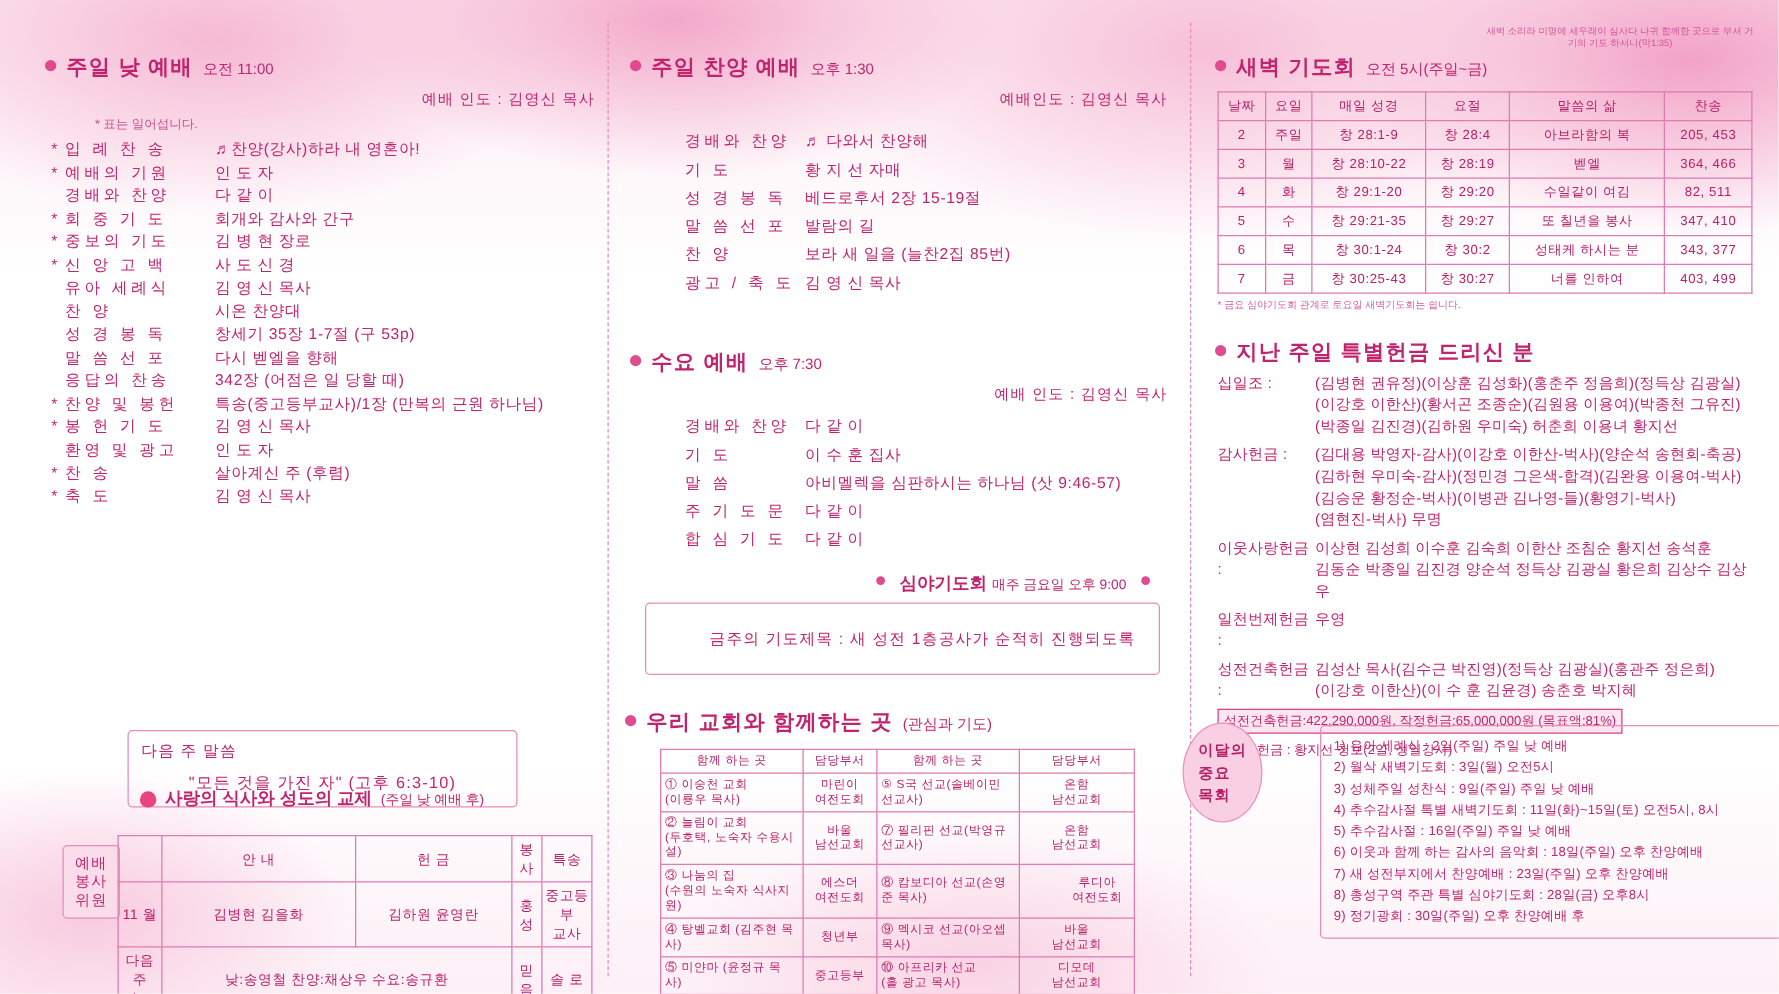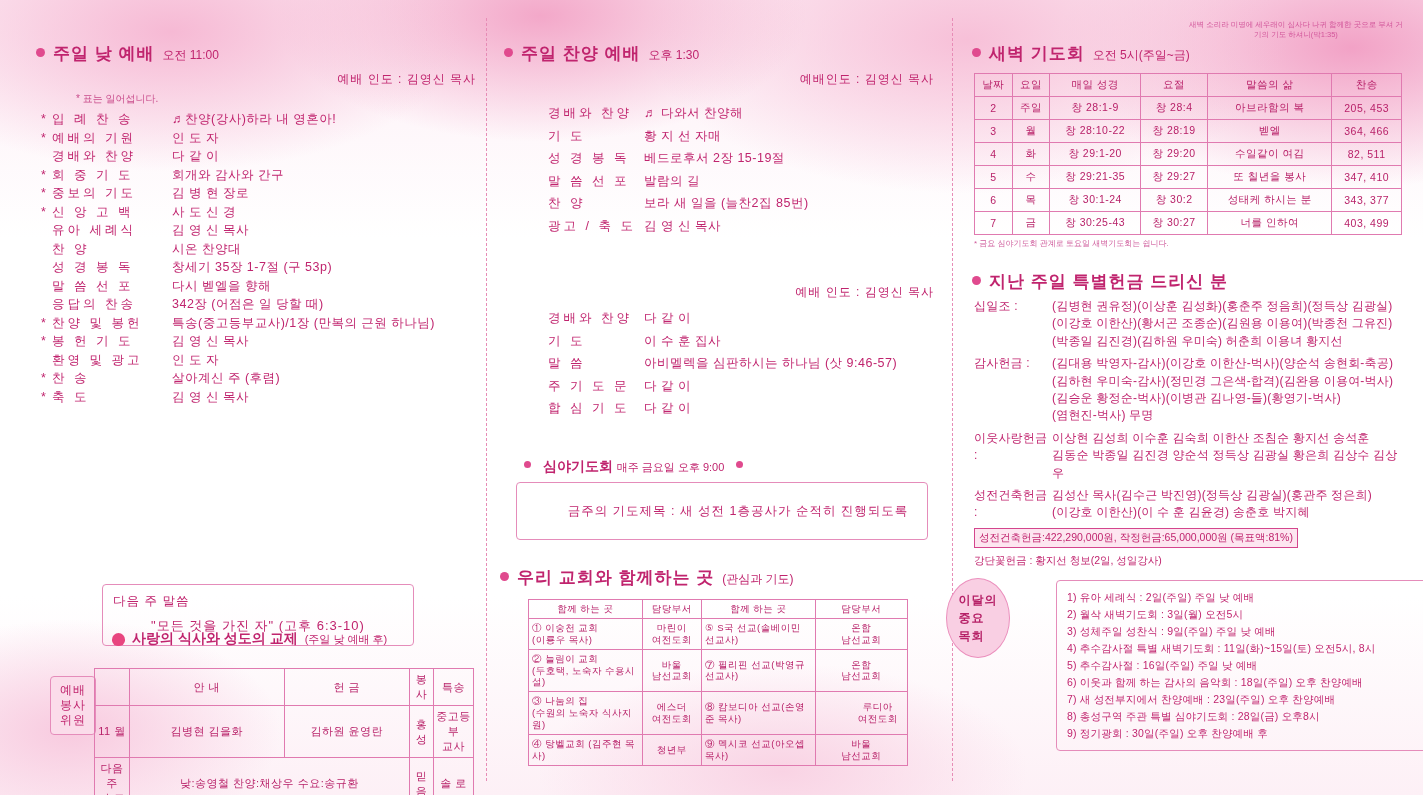--- a/index.html
+++ b/index.html
@@ -177,21 +177,21 @@
   #servtable td, #servtable th { height: 17px; }
 
   
   #midnight {
     position: absolute;
     left: 24px;
     top: 458px;
     width: 412px;
   }
   #midnight .hdr {
-    text-align: left;
+    text-align: right;
     font-size: 14px;
     font-weight: bold;
     margin-bottom: 6px;
   }
   #midnight .hdr .sub { font-size: 11px; font-weight: normal; }
   #midnight .hdr .dot {
     display: inline-block;
     width: 7px; height: 7px;
     border-radius: 50%;
     background: #e04a8e;
@@ -502,20 +502,25 @@
           </div>
           <div class="row">
             <span class="star"></span>
             <span class="label">광고 / 축 도</span>
             <span class="value">김 영 신 목사</span>
           </div>
         </div>
     </div>
 
     <div style="position:absolute;left:12px;top:278px;width:430px;">
+      <div class="sec-title">
+        <span class="bullet"></span>
+        <span>수요 예배</span>
+        <span class="sub">오후 7:30</span>
+      </div>
       <div class="lead">예배 인도 : 김영신 목사</div>
       <div class="order narrow" id="wed-order" style="margin-top:6px;margin-left:28px;">
           <div class="row">
             <span class="star"></span>
             <span class="label">경배와 찬양</span>
             <span class="value">다 같 이</span>
           </div>
           <div class="row">
             <span class="star"></span>
             <span class="label">기      도</span>
@@ -590,20 +595,28 @@
 여전도회</td>
               <td class="place" style="white-space: pre-line;">⑧ 캄보디아 선교(손영준 목사)</td>
               <td class="dept" style="white-space: pre-line; padding-left: 36px;">루디아
 여전도회</td>
             </tr>
             <tr>
               <td class="place" style="white-space: pre-line;">④ 탕벨교회 (김주현 목사)</td>
               <td class="dept" style="white-space: pre-line;">청년부</td>
               <td class="place" style="white-space: pre-line;">⑨ 멕시코 선교(아오셉 목사)</td>
               <td class="dept" style="white-space: pre-line;">바울
+남선교회</td>
+            </tr>
+            <tr>
+              <td class="place" style="white-space: pre-line;">⑤ 미얀마 (윤정규 목사)</td>
+              <td class="dept" style="white-space: pre-line;">중고등부</td>
+              <td class="place" style="white-space: pre-line;">⑩ 아프리카 선교
+(홀 광고 목사)</td>
+              <td class="dept" style="white-space: pre-line;">디모데
 남선교회</td>
             </tr>
           </tbody>
         </table>
     </div>
   </div>
 
   <div class="col" id="col3">
 
     <div id="topnote">새벽 소리라 미명에 세우래이 심사다 나귀 함께한 곳으로 부셔 거기의 기도 하셔니(막1:35)</div>
@@ -697,20 +710,24 @@
 (김하현 우미숙-감사)(정민경 그은색-합격)(김완용 이용여-벅사)
 (김승운 황정순-벅사)(이병관 김나영-들)(황영기-벅사)
 (염현진-벅사) 무명</span>
           </div>
           <div class="off-block">
             <span class="k">이웃사랑헌금 :</span>
             <span class="v" style="white-space: pre-line;">이상현 김성희 이수훈 김숙희 이한산 조침순 황지선 송석훈
 김동순 박종일 김진경 양순석 정득상 김광실 황은희 김상수 김상우</span>
           </div>
           <div class="off-block">
+            <span class="k">일천번제헌금 :</span>
+            <span class="v" style="white-space: pre-line;">우영</span>
+          </div>
+          <div class="off-block">
             <span class="k">성전건축헌금 :</span>
             <span class="v" style="white-space: pre-line;">김성산 목사(김수근 박진영)(정득상 김광실)(홍관주 정은희)
 (이강호 이한산)(이 수 훈 김윤경) 송춘호 박지혜</span>
           </div>
         </div>
       <div class="highlight">성전건축헌금:422,290,000원,  작정헌금:65,000,000원  (목표액:81%)</div>
       <div class="last">강단꽃헌금 :   황지선 청보(2일, 성일강사)</div>
     </div>
   </div>
 

